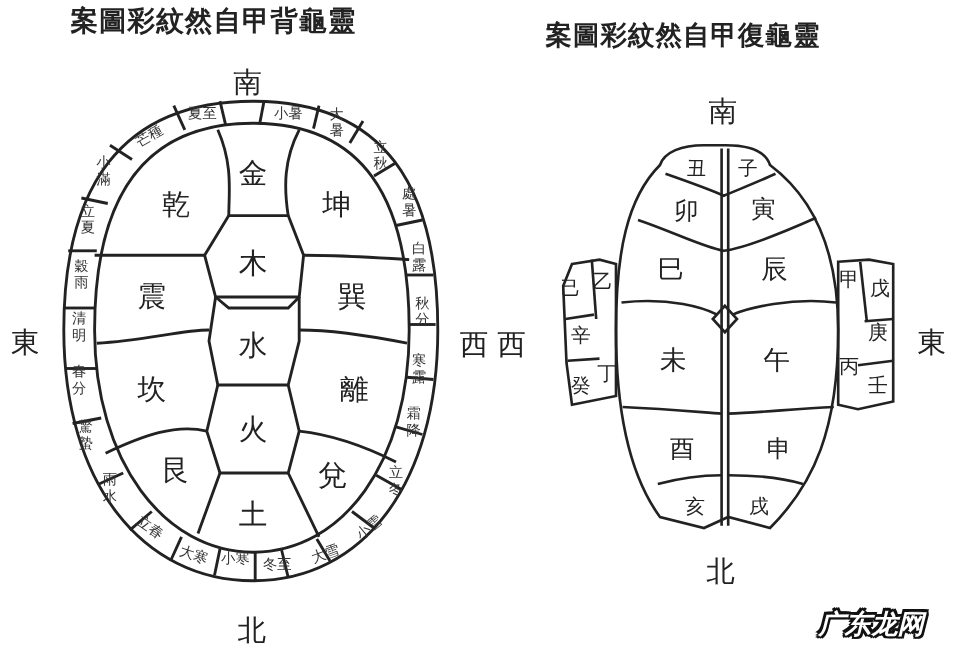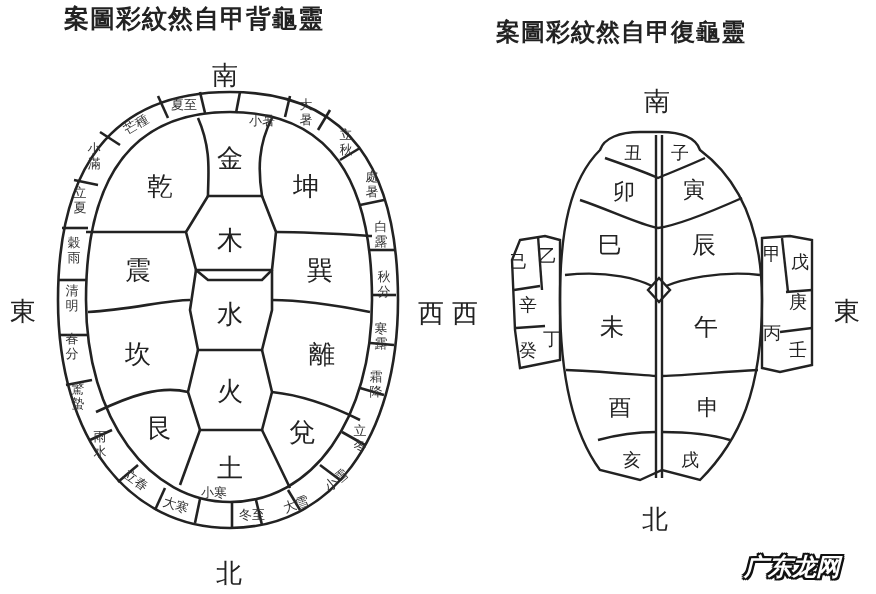--- a/index.html
+++ b/index.html
@@ -110,33 +110,33 @@
 <div class="lbl" style="left:160px;top:186px;">乾</div>
 <div class="lbl" style="left:306px;top:186px;">坤</div>
 <div class="lbl" style="left:138px;top:270px;">震</div>
 <div class="lbl" style="left:320px;top:270px;">巽</div>
 <div class="lbl" style="left:138px;top:354px;">坎</div>
 <div class="lbl" style="left:322px;top:354px;">離</div>
 <div class="lbl" style="left:160px;top:428px;">艮</div>
 <div class="lbl" style="left:302px;top:432px;">兌</div>
 
 <div class="term" style="left:184px;top:104px;">夏至</div>
-<div class="term" style="left:262px;top:120px;">小暑</div>
+<div class="term" style="left:262px;top:104px;">小暑</div>
 <div class="term v" style="left:306px;top:112px;">大暑</div>
 <div class="term v" style="left:346px;top:142px;">立秋</div>
 <div class="term v" style="left:372px;top:184px;">處暑</div>
 <div class="term v" style="left:381px;top:234px;">白露</div>
 <div class="term v" style="left:384px;top:284px;text-align:center;">秋分</div>
 <div class="term v" style="left:381px;top:336px;">寒露</div>
 <div class="term v" style="left:376px;top:384px;text-align:center;">霜降</div>
 <div class="term v" style="left:360px;top:438px;">立冬</div>
 <div class="term" style="left:336px;top:480px;transform:translate(-50%,-50%) rotate(-40deg);">小雪</div>
 <div class="term" style="left:296px;top:504px;transform:translate(-50%,-50%) rotate(-20deg);">大雪</div>
 <div class="term" style="left:252px;top:514px;">冬至</div>
-<div class="term" style="left:214px;top:492px;text-align:right;">小寒</div>
+<div class="term" style="left:214px;top:508px;text-align:right;">小寒</div>
 <div class="term" style="left:176px;top:505px;transform:translate(-50%,-50%) rotate(18deg);">大寒</div>
 <div class="term" style="left:136px;top:480px;transform:translate(-50%,-50%) rotate(35deg);">立春</div>
 <div class="term v" style="left:100px;top:444px;">雨水</div>
 <div class="term v" style="left:78px;top:396px;">驚蟄</div>
 <div class="term v" style="left:72px;top:346px;">春分</div>
 <div class="term v" style="left:72px;top:298px;">清明</div>
 <div class="term v" style="left:74px;top:250px;">穀雨</div>
 <div class="term v" style="left:80px;top:200px;">立夏</div>
 <div class="term v" style="left:94px;top:156px;">小滿</div>
 <div class="term" style="left:136px;top:124px;transform:translate(-50%,-50%) rotate(-30deg);">芒種</div>

